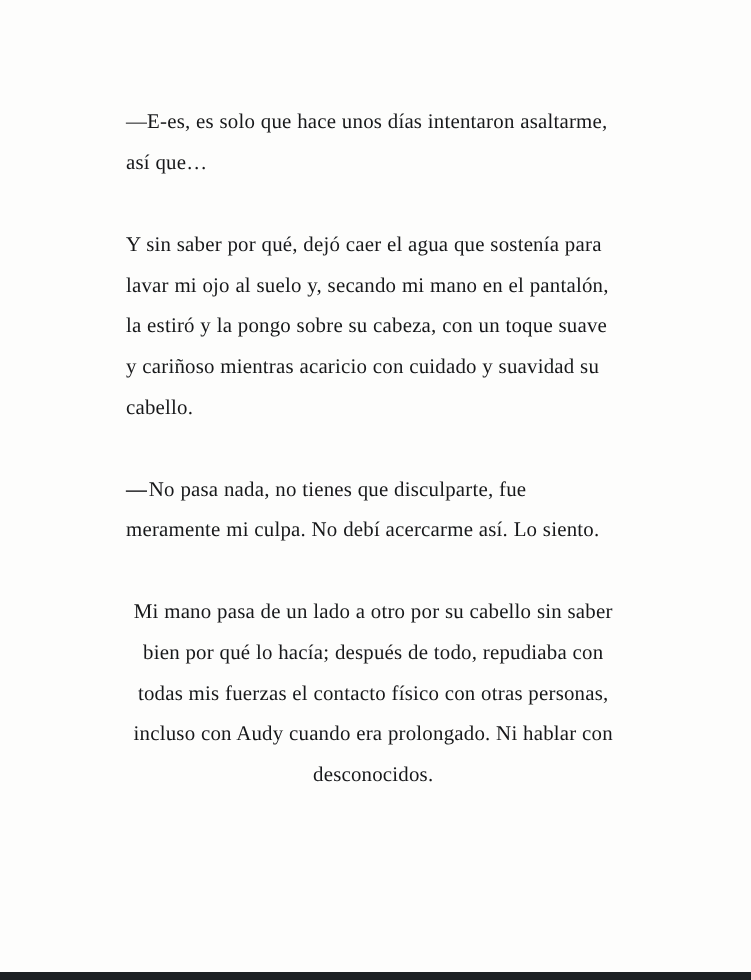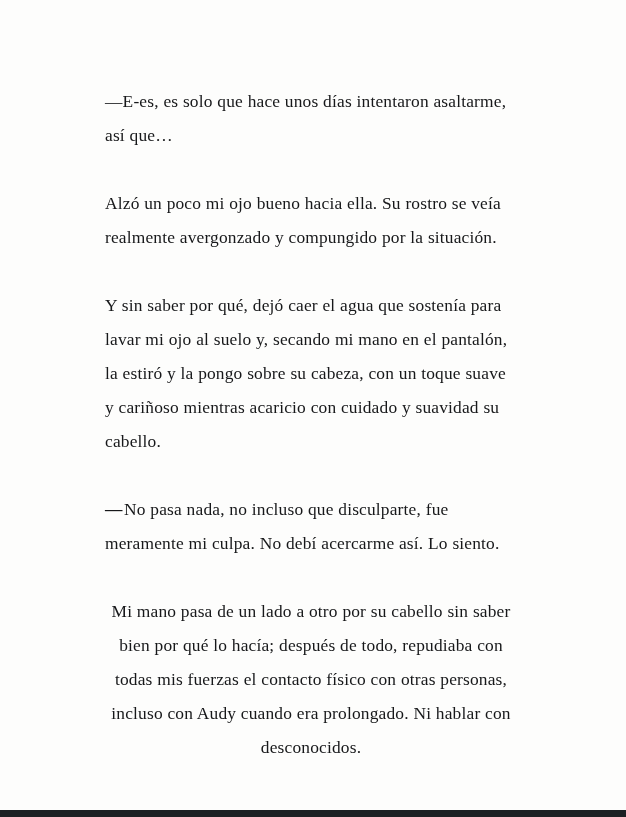--- a/index.html
+++ b/index.html
@@ -68,24 +68,23 @@
   }
 </style>
 </head>
 <body>
 
 <div id="page" style="background: rgb(253, 253, 252);">
   <div id="content">
 
     <p class="para" style="color: rgb(23, 24, 26);"><span class="dash-thin">—</span><span>E-es, es solo que hace unos días intentaron asaltarme, así que…</span></p>
 
-    <p class="para" style="color: rgb(23, 24, 26);"><span>Alzó un poco mi ojo bueno hacia ella. Su rostro se veía realmente avergonzado y compungido por la situación.</span></p>
 
     <p class="para" style="color: rgb(23, 24, 26);"><span>Y sin saber por qué, dejó caer el agua que sostenía para lavar mi ojo al suelo y, secando mi mano en el pantalón, la estiró y la pongo sobre su cabeza, con un toque suave y cariñoso mientras acaricio con cuidado y suavidad su cabello.</span></p>
 
-    <p class="para" style="color: rgb(23, 24, 26);"><span class="dash-bold">—</span> <span>No pasa nada, no incluso que disculparte, fue meramente mi culpa. No debí acercarme así. Lo siento.</span></p>
+    <p class="para" style="color: rgb(23, 24, 26);"><span class="dash-bold">—</span> <span>No pasa nada, no tienes que disculparte, fue meramente mi culpa. No debí acercarme así. Lo siento.</span></p>
 
     <p class="para" style="color: rgb(23, 24, 26); text-align: center;"><span>Mi mano pasa de un lado a otro por su cabello sin saber bien por qué lo hacía; después de todo, repudiaba con todas mis fuerzas el contacto físico con otras personas, incluso con Audy cuando era prolongado. Ni hablar con desconocidos.</span></p>
 
   </div>
 </div>
 
 <div id="bottom-bar" style="background: rgb(28, 32, 35);"></div>
 
 </body></html>

